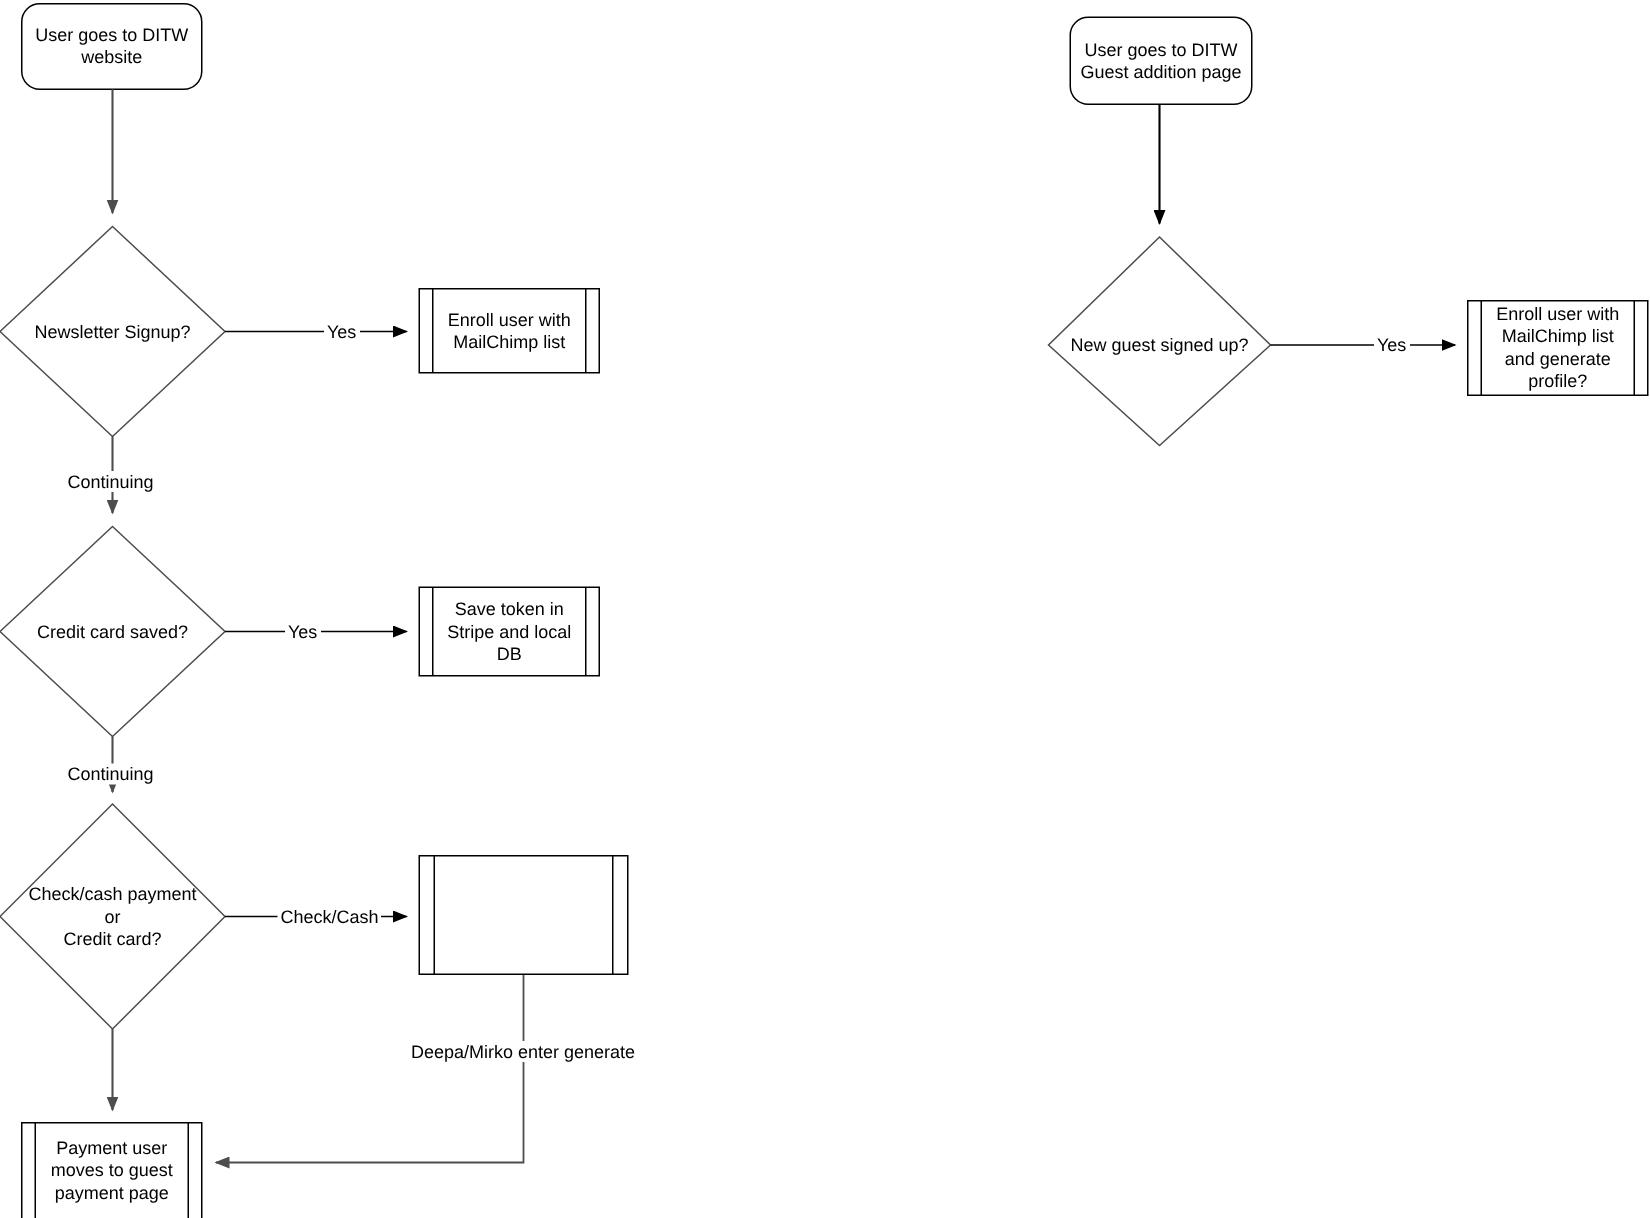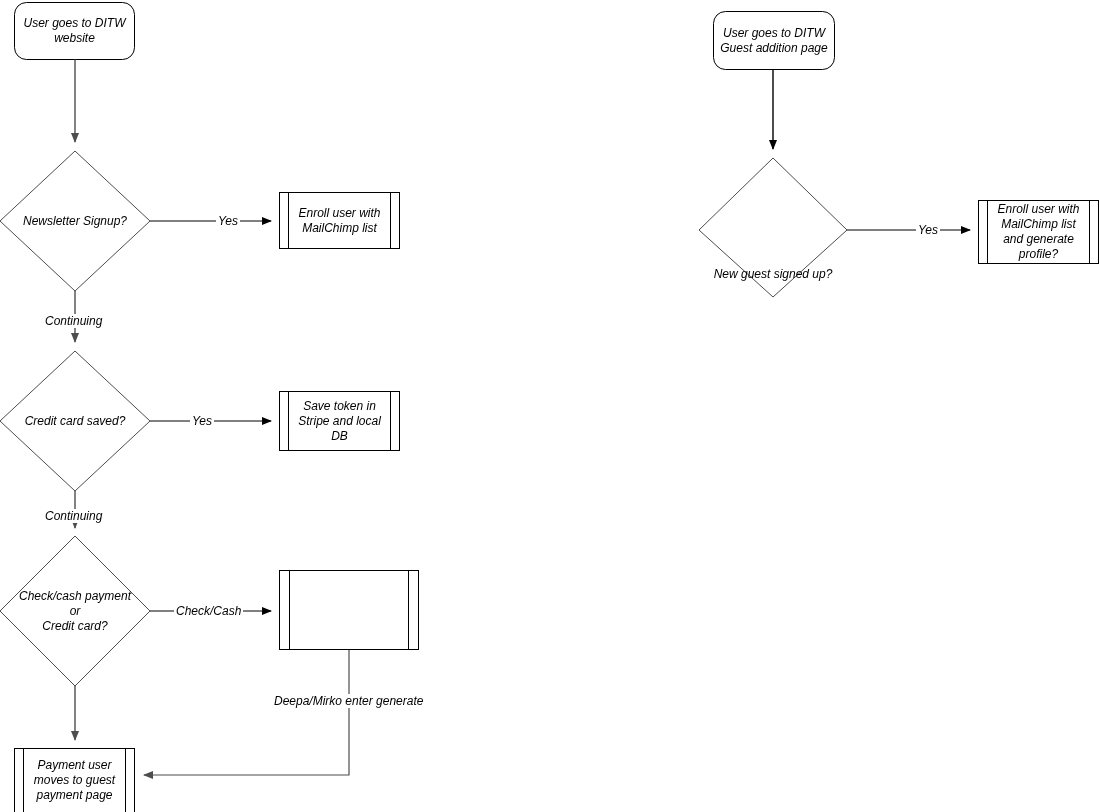--- a/index.html
+++ b/index.html
@@ -7,21 +7,20 @@
     padding: 0;
     background: #ffffff;
   }
   #canvas {
     position: relative;
     width: 1100px;
     height: 812px;
     background: #ffffff;
     overflow: hidden;
     font-family: "Liberation Sans", sans-serif;
-    font-style: italic;
   }
   #canvas svg {
     position: absolute;
     left: 0;
     top: 0;
   }
   .node-label {
     position: absolute;
     display: flex;
     align-items: center;
@@ -144,34 +143,34 @@
 Credit card?</div>
 
 
   <div class="node-label" style="left:24px; top:750px; width:101px; height:60px;">Payment user
 moves to guest
 payment page</div>
 
   <div class="node-label" style="left:713px; top:11px; width:122px; height:59px;">User goes to DITW
 Guest addition page</div>
 
-  <div class="node-label" style="left:699px; top:215px; width:148px; height:30px;margin-top:44px;">New guest signed up?</div>
+  <div class="node-label" style="left:699px; top:215px; width:148px; height:30px;">New guest signed up?</div>
 
   <div class="node-label" style="left:988px; top:200px; width:101px; height:64px;">Enroll user with
 MailChimp list
 and generate
 profile?</div>
 
   <div class="edge-label" style="left:216px; top:214px;">Yes</div>
 
   <div class="edge-label" style="left:43px; top:314px;">Continuing</div>
 
   <div class="edge-label" style="left:190px; top:414px;">Yes</div>
 
   <div class="edge-label" style="left:43px; top:509px;">Continuing</div>
 
-  <div class="edge-label" style="left:174px; top:604px;">Check/Cash</div>
+  <div class="edge-label" style="left:185px; top:604px;">Check/Cash</div>
 
   <div class="edge-label" style="left:272px; top:694px;">Deepa/Mirko enter generate</div>
 
   <div class="edge-label" style="left:916px; top:223px;">Yes</div>
 
 </div>
 
 </body></html>

